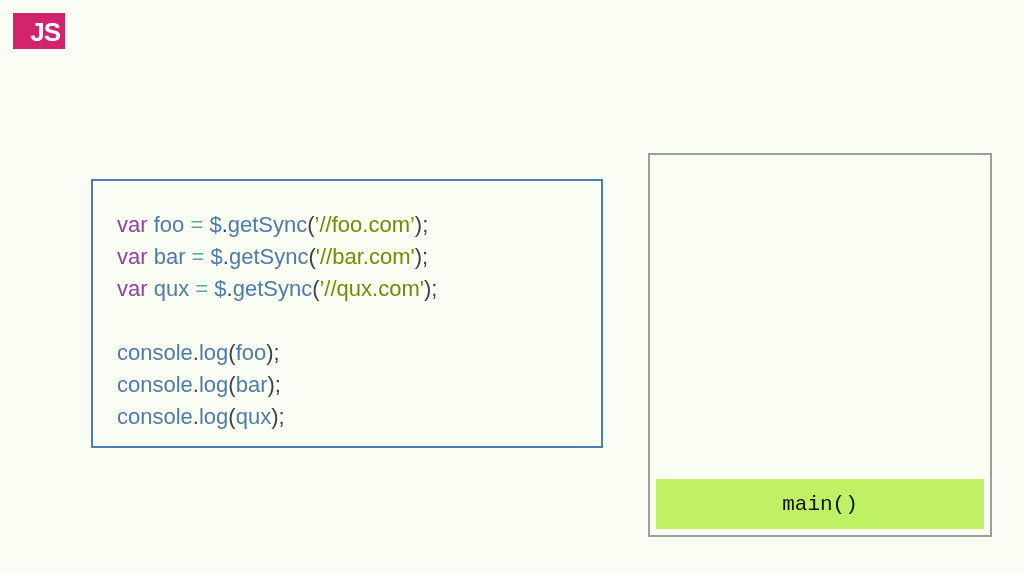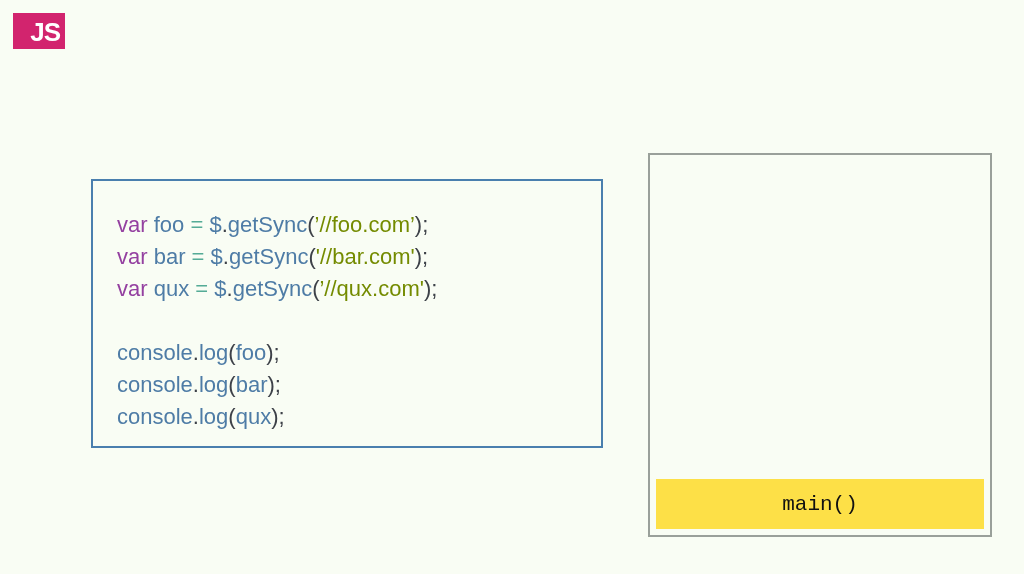--- a/index.html
+++ b/index.html
@@ -126,19 +126,19 @@
 
   <div class="js-logo">
     <span>JS</span>
   </div>
 
 
   <div class="code-panel" id="code-panel"><div class="code-line"><span class="tok-kw">var</span><span class="tok-pl"> </span><span class="tok-vr">foo</span><span class="tok-pl"> </span><span class="tok-op">=</span><span class="tok-pl"> </span><span class="tok-vr">$</span><span class="tok-pu">.</span><span class="tok-fn">getSync</span><span class="tok-pu">(</span><span class="tok-str">’//foo.com’</span><span class="tok-pu">);</span></div><div class="code-line"><span class="tok-kw">var</span><span class="tok-pl"> </span><span class="tok-vr">bar</span><span class="tok-pl"> </span><span class="tok-op">=</span><span class="tok-pl"> </span><span class="tok-vr">$</span><span class="tok-pu">.</span><span class="tok-fn">getSync</span><span class="tok-pu">(</span><span class="tok-str">'//bar.com'</span><span class="tok-pu">);</span></div><div class="code-line"><span class="tok-kw">var</span><span class="tok-pl"> </span><span class="tok-vr">qux</span><span class="tok-pl"> </span><span class="tok-op">=</span><span class="tok-pl"> </span><span class="tok-vr">$</span><span class="tok-pu">.</span><span class="tok-fn">getSync</span><span class="tok-pu">(</span><span class="tok-str">’//qux.com'</span><span class="tok-pu">);</span></div><div class="code-line">&nbsp;</div><div class="code-line"><span class="tok-vr">console</span><span class="tok-pu">.</span><span class="tok-fn">log</span><span class="tok-pu">(</span><span class="tok-vr">foo</span><span class="tok-pu">);</span></div><div class="code-line"><span class="tok-vr">console</span><span class="tok-pu">.</span><span class="tok-fn">log</span><span class="tok-pu">(</span><span class="tok-vr">bar</span><span class="tok-pu">);</span></div><div class="code-line"><span class="tok-vr">console</span><span class="tok-pu">.</span><span class="tok-fn">log</span><span class="tok-pu">(</span><span class="tok-vr">qux</span><span class="tok-pu">);</span></div></div>
 
   <div class="stack-panel">
     <div class="stack-frames" id="stack-frames">
-        <div class="stack-frame" style="background: #fde047;">
+        <div class="stack-frame" style="background: #bef264;">
           <span>main()</span>
         </div>
       </div>
   </div>
 
 </div>
 
 </body></html>

